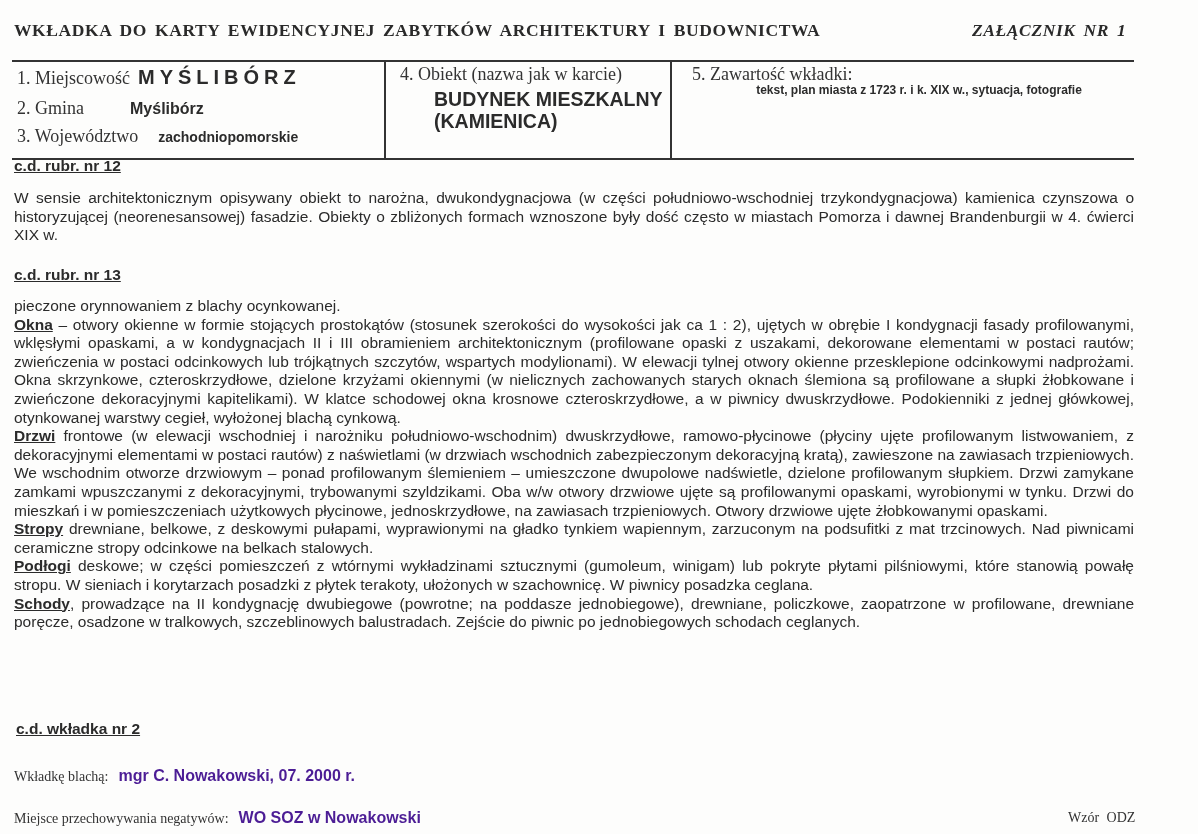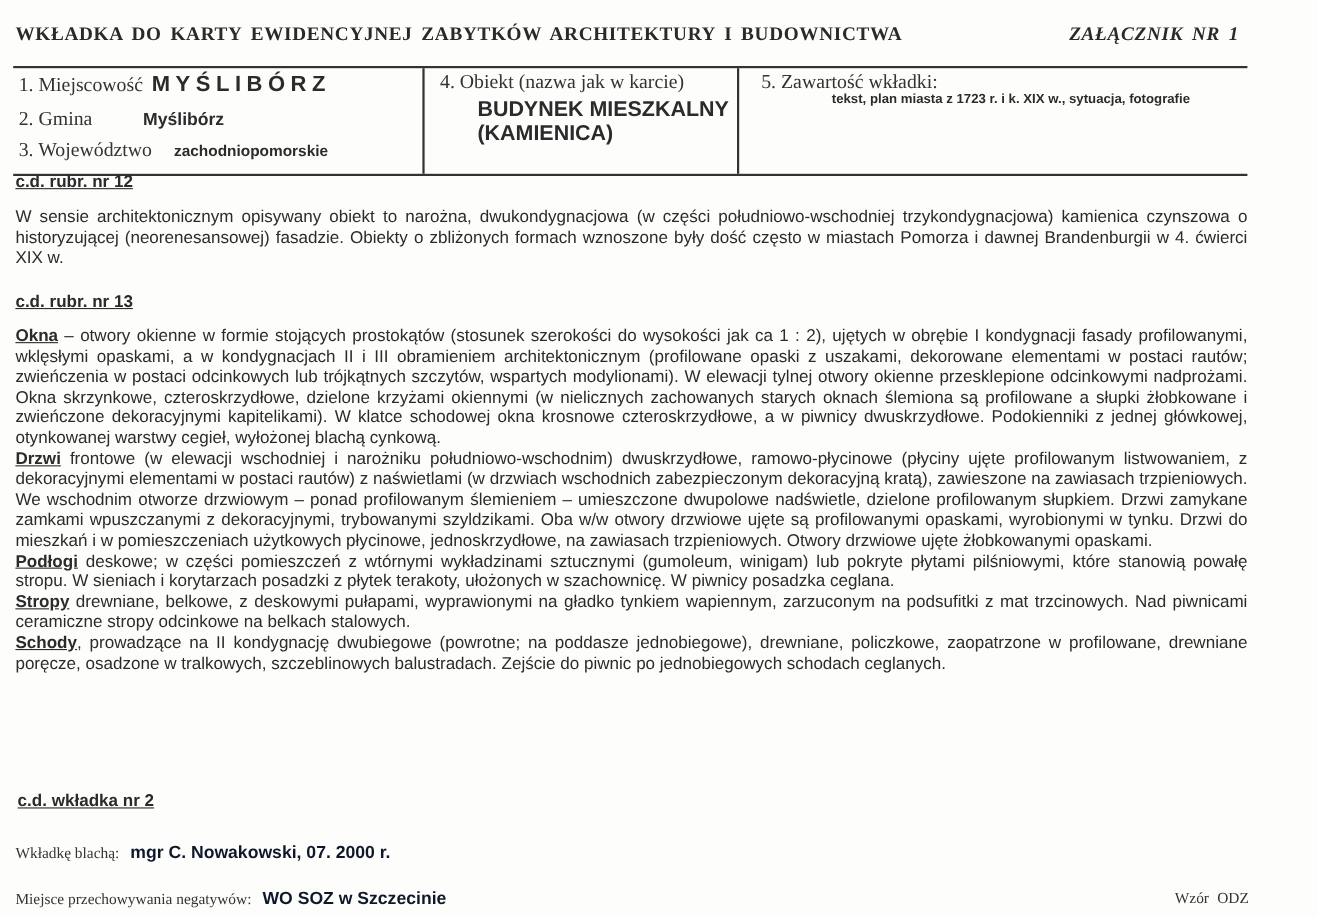--- a/index.html
+++ b/index.html
@@ -40,21 +40,21 @@
     text-decoration: underline; color: #2b2b2b;
   }
   .para {
     position: absolute; left: 14px; width: 1120px;
     font-size: 15.5px; line-height: 18.6px; text-align: justify; color: #2b2b2b;
   }
   .para p { margin: 0; }
   .kw { font-weight: bold; text-decoration: underline; }
   .footer-line { position: absolute; left: 14px; font-size: 14px; }
   .footer-line .field-label { font-size: 14px; }
-  .footer-val { font-weight: bold; font-size: 16px; color: #0f172a; margin-left: 10px; }
+  .footer-val { font-weight: bold; font-size: 16px; color: #4c1d95; margin-left: 10px; }
   .wzor { position: absolute; left: 1068px; top: 810px; font-family: "Liberation Serif", serif; font-size: 14px; color: #333; word-spacing: 4px; }
 </style>
 </head>
 <body>
 
 <div class="title">WKŁADKA DO KARTY EWIDENCYJNEJ ZABYTKÓW ARCHITEKTURY I BUDOWNICTWA</div>
 <div class="annex">ZAŁĄCZNIK NR 1</div>
 
 <div class="hdr-box">
   <div class="col-div" style="left:372px"></div>
@@ -78,28 +78,29 @@
 
   <div class="field-label cont-label">5. Zawartość wkładki:</div>
   <div class="cont-val">tekst, plan miasta z 1723 r. i k. XIX w., sytuacja, fotografie</div>
 </div>
 
 <div class="sec-head" style="top:157px">c.d. rubr. nr 12</div>
 <div class="para" style="top:189px">W sensie architektonicznym opisywany obiekt to narożna, dwukondygnacjowa (w części południowo-wschodniej trzykondygnacjowa) kamienica czynszowa o historyzującej (neorenesansowej) fasadzie. Obiekty o zbliżonych formach wznoszone były dość często w miastach Pomorza i dawnej Brandenburgii w 4. ćwierci XIX w.</div>
 
 <div class="sec-head" style="top:266px">c.d. rubr. nr 13</div>
 <div class="para" style="top:297px">
+  <p>pieczone orynnowaniem z blachy ocynkowanej.</p>
   <p><span class="kw">Okna</span><span> – otwory okienne w formie stojących prostokątów (stosunek szerokości do wysokości jak ca 1 : 2), ujętych w obrębie I kondygnacji fasady profilowanymi, wklęsłymi opaskami, a w kondygnacjach II i III obramieniem architektonicznym (profilowane opaski z uszakami, dekorowane elementami w postaci rautów; zwieńczenia w postaci odcinkowych lub trójkątnych szczytów, wspartych modylionami). W elewacji tylnej otwory okienne przesklepione odcinkowymi nadprożami. Okna skrzynkowe, czteroskrzydłowe, dzielone krzyżami okiennymi (w nielicznych zachowanych starych oknach ślemiona są profilowane a słupki żłobkowane i zwieńczone dekoracyjnymi kapitelikami). W klatce schodowej okna krosnowe czteroskrzydłowe, a w piwnicy dwuskrzydłowe. Podokienniki z jednej główkowej, otynkowanej warstwy cegieł, wyłożonej blachą cynkową.</span></p>
   <p><span class="kw">Drzwi</span><span> frontowe (w elewacji wschodniej i narożniku południowo-wschodnim) dwuskrzydłowe, ramowo-płycinowe (płyciny ujęte profilowanym listwowaniem, z dekoracyjnymi elementami w postaci rautów) z naświetlami (w drzwiach wschodnich zabezpieczonym dekoracyjną kratą), zawieszone na zawiasach trzpieniowych. We wschodnim otworze drzwiowym – ponad profilowanym ślemieniem – umieszczone dwupolowe nadświetle, dzielone profilowanym słupkiem. Drzwi zamykane zamkami wpuszczanymi z dekoracyjnymi, trybowanymi szyldzikami. Oba w/w otwory drzwiowe ujęte są profilowanymi opaskami, wyrobionymi w tynku. Drzwi do mieszkań i w pomieszczeniach użytkowych płycinowe, jednoskrzydłowe, na zawiasach trzpieniowych. Otwory drzwiowe ujęte żłobkowanymi opaskami.</span></p>
+  <p><span class="kw">Stropy</span><span> drewniane, belkowe, z deskowymi pułapami, wyprawionymi na gładko tynkiem wapiennym, zarzuconym na podsufitki z mat trzcinowych. Nad piwnicami ceramiczne stropy odcinkowe na belkach stalowych.</span></p>
   <p><span class="kw">Podłogi</span><span> deskowe; w części pomieszczeń z wtórnymi wykładzinami sztucznymi (gumoleum, winigam) lub pokryte płytami pilśniowymi, które stanowią powałę stropu. W sieniach i korytarzach posadzki z płytek terakoty, ułożonych w szachownicę. W piwnicy posadzka ceglana.</span></p>
-  <p><span class="kw">Stropy</span><span> drewniane, belkowe, z deskowymi pułapami, wyprawionymi na gładko tynkiem wapiennym, zarzuconym na podsufitki z mat trzcinowych. Nad piwnicami ceramiczne stropy odcinkowe na belkach stalowych.</span></p>
   <p><span class="kw">Schody</span><span>, prowadzące na II kondygnację dwubiegowe (powrotne; na poddasze jednobiegowe), drewniane, policzkowe, zaopatrzone w profilowane, drewniane poręcze, osadzone w tralkowych, szczeblinowych balustradach. Zejście do piwnic po jednobiegowych schodach ceglanych.</span></p>
 </div>
 
 <div class="sec-head" style="top:720px; left:16px">c.d. wkładka nr 2</div>
 
 <div class="footer-line" style="top:767px">
   <span class="field-label">Wkładkę blachą:</span><span class="footer-val">mgr C. Nowakowski, 07. 2000 r.</span>
 </div>
 <div class="footer-line" style="top:809px">
-  <span class="field-label">Miejsce przechowywania negatywów:</span><span class="footer-val">WO SOZ w Szczecinie</span>
+  <span class="field-label">Miejsce przechowywania negatywów:</span><span class="footer-val">WO SOZ w Nowakowski</span>
 </div>
 <div class="wzor">Wzór ODZ</div>
 
 </body></html>

